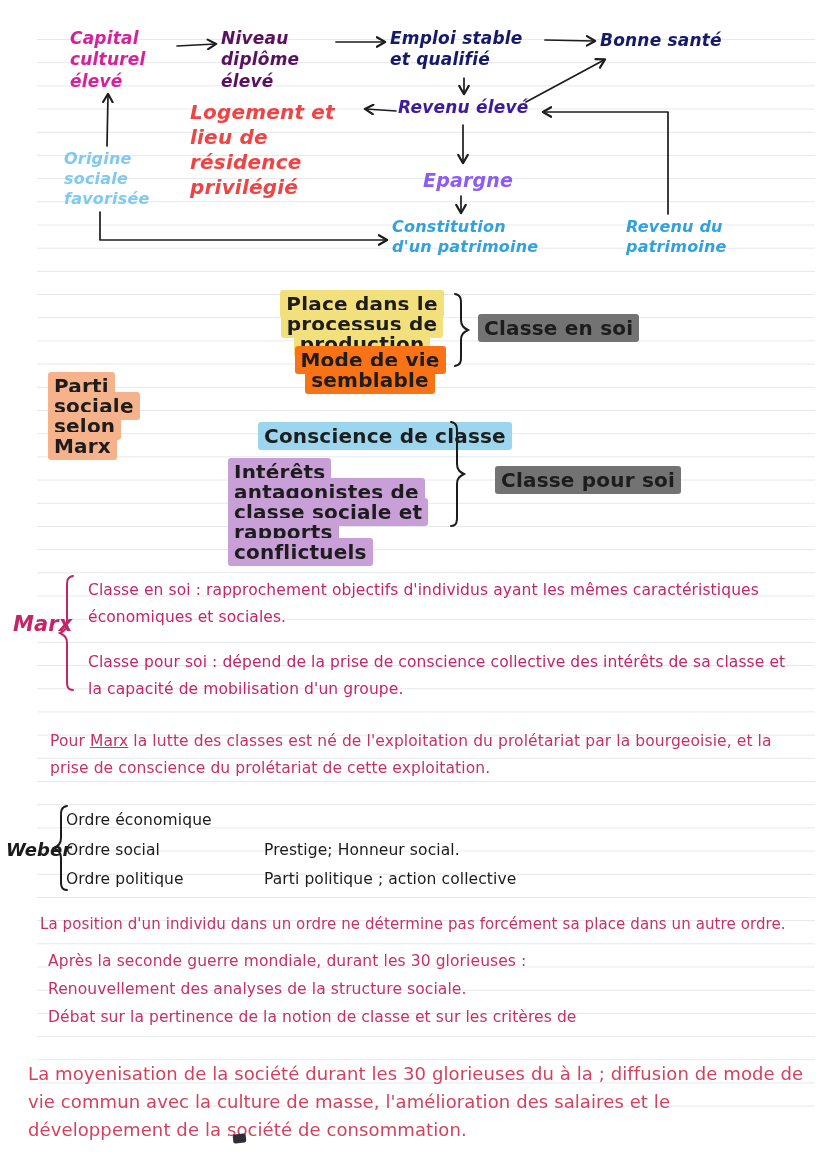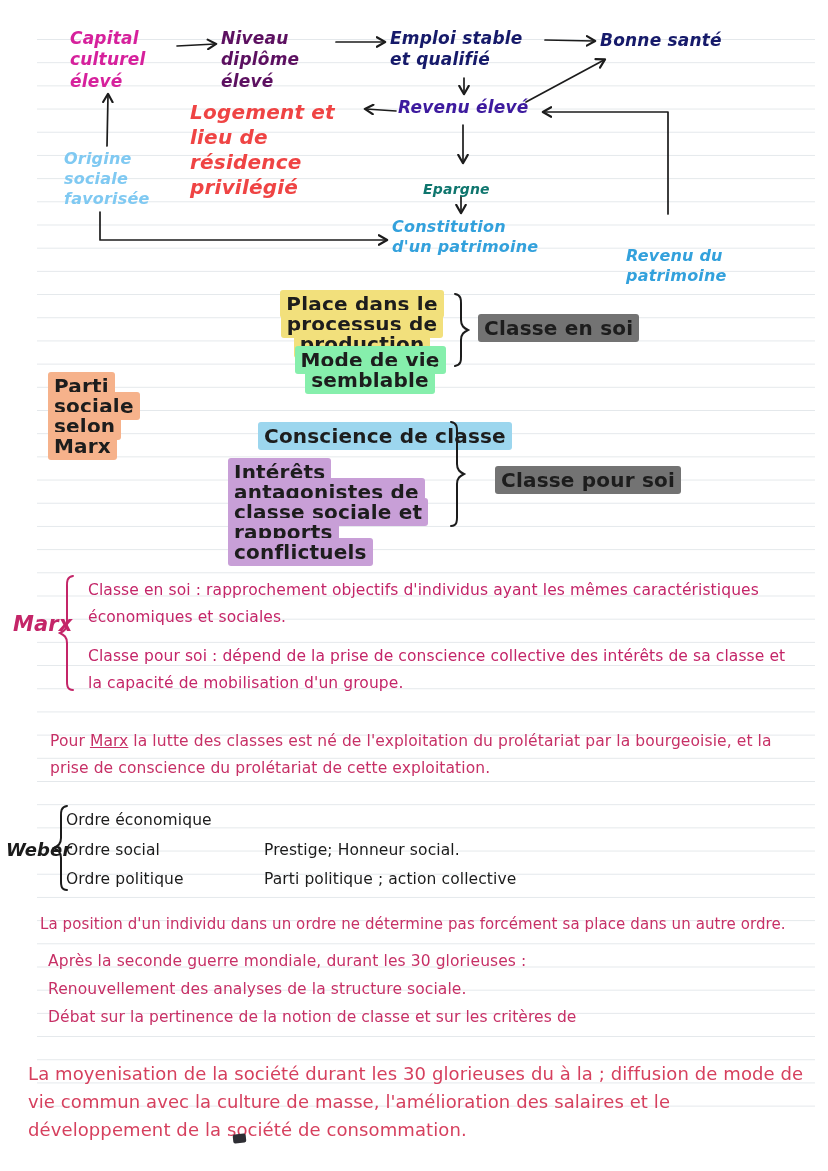--- a/index.html
+++ b/index.html
@@ -20,62 +20,62 @@
     position:absolute; font-weight:bold; font-style:italic;
     text-align:left; line-height:1.25; letter-spacing:.2px; font-size:17px;
   }
   #n-capital      { left:70px;  top:28px;  width:102px; color:#d6219c; }
   #n-niveau       { left:221px; top:28px;  width:106px; color:#5c1060; }
   #n-emploi       { left:390px; top:28px;  width:142px; color:#161a6a; }
   #n-sante        { left:600px; top:30px;  width:132px; color:#161a6a; }
   #n-revenu       { left:398px; top:97px;  width:140px; color:#3d1a9e; }
   #n-logement     { left:190px; top:100px; width:182px; color:#ef4444; font-size:20px; }
   #n-origine      { left:64px;  top:149px; width:92px;  color:#7fc9f2; font-size:16px; text-align:left; }
-  #n-epargne      { left:423px; top:169px; width:86px;  color:#0f766e; font-size:14px;margin-top:12px; }
+  #n-epargne      { left:423px; top:169px; width:86px;  color:#8b5cf6; font-size:19px; }
   #n-patrimoine   { left:392px; top:217px; width:152px; color:#33a1dc; font-size:16px; }
-  #n-revpatrimoine{ left:626px; top:217px; width:142px; color:#33a1dc; font-size:16px;margin-top:29px; }
+  #n-revpatrimoine{ left:626px; top:217px; width:142px; color:#33a1dc; font-size:16px; }
 
   .arrows { position:absolute; left:0; top:0; pointer-events:none; }
 
   
   .hl-item {
     position:absolute; font-weight:bold; font-size:20px; color:#1d1d1d;
     line-height:20px; text-align:center; letter-spacing:.2px;
   }
   .hl {
     padding:2px 6px; border-radius:3px;
     -webkit-box-decoration-break:clone; box-decoration-break:clone;
   }
   #m-place          { left:248px; top:294px; width:228px; }
   #m-mode           { left:250px; top:350px; width:240px; }
   #m-classe-en-soi  { left:478px; top:318px; }
   #m-label          { left:48px;  top:376px; width:135px; text-align:left; }
   #m-conscience     { left:258px; top:426px; }
   #m-interets       { left:228px; top:462px; width:244px; text-align:left; }
   #m-classe-pour-soi{ left:495px; top:470px; }
   .hl-yellow { background:#f2e07c; }
-  .hl-green  { background:#86efac; }
+  .hl-green  { background:#f97316; }
   .hl-pink   { background:#737373; }
   .hl-orange { background:#f6b28b; }
   .hl-cyan   { background:#9cd6ee; }
   .hl-violet { background:#c89fd7; }
 
   .brace { position:absolute; pointer-events:none; }
   #brace-en-soi   { left:452px; top:292px; }
   #brace-pour-soi { left:448px; top:420px; }
   #brace-marx     { left:56px;  top:574px; }
   #brace-weber    { left:50px;  top:804px; }
 
   
   .note { position:absolute; font-size:15.5px; line-height:27px; letter-spacing:.1px; }
   .pink { color:#c73066; }
   .red  { color:#d6405e; }
 
   #marx-notes { left:88px; top:577px; width:712px; color:#c42568; }
-  #marx-notes p + p { margin-top:12px; }
+  #marx-notes p + p { margin-top:18px; }
   #marx-label { left:13px; top:611px; font-size:21px; font-weight:bold; font-style:italic; color:#c42568; }
 
   #marx-paragraph { left:50px; top:728px; width:748px; }
   #marx-paragraph .u { text-decoration:underline; }
 
   #weber-rows { left:66px; top:806px; width:710px; color:#1b1b1b; line-height:29.5px; }
   .weber-row { display:flex; }
   .weber-left { width:198px; flex:0 0 auto; }
   #weber-label { left:6px; top:836px; font-size:18px; font-weight:bold; font-style:italic; color:#1b1b1b; }
 

